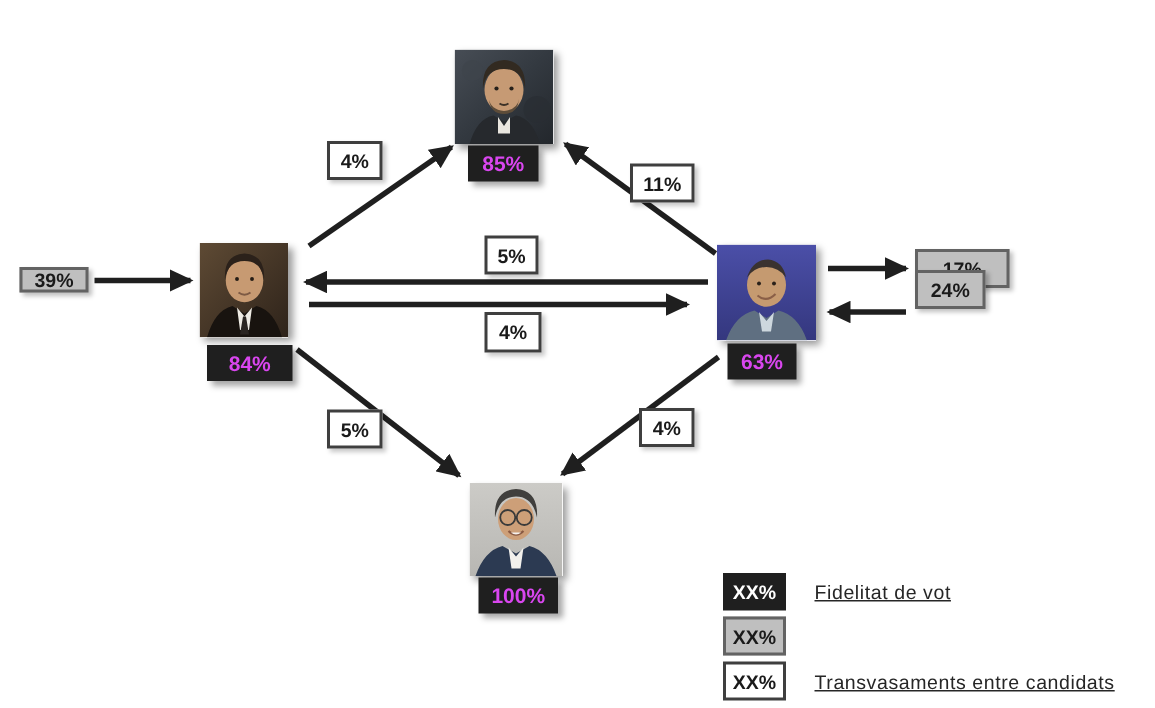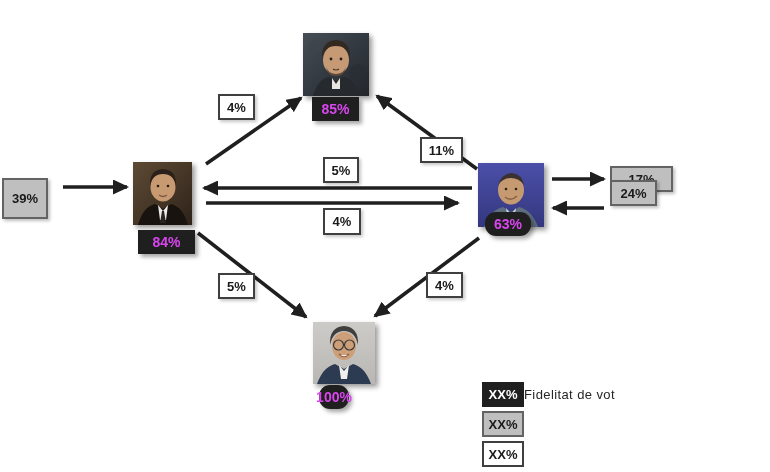--- a/index.html
+++ b/index.html
@@ -18,30 +18,30 @@
 
   .pbox {
     position:absolute; display:flex; align-items:center; justify-content:center;
     font-weight:bold; font-size:13px; color:#1a1a1a; box-sizing:border-box;
   }
   .pbox.white  { background:#ffffff; border:2px solid #3f3f3f; box-shadow:2px 2px 3px rgba(0,0,0,0.22); }
   .pbox.gray   { background:#bfbfbf; border:2px solid #636363; box-shadow:2px 2px 3px rgba(0,0,0,0.25); }
   .pbox.black  { background:#1f1f1f; color:#d946ef; border:none; box-shadow:3px 3px 4px rgba(0,0,0,0.35); font-size:14px; }
 
   .legend-row {
-    position:absolute; left:482px; display:flex; align-items:center; 
+    position:absolute; left:482px; display:flex; align-items:center; gap:19px;
   }
   .legend-swatch {
     width:42px; flex:0 0 42px; display:flex; align-items:center; justify-content:center;
     font-weight:bold; font-size:13px; box-sizing:border-box;
   }
   .legend-swatch.black { background:#1f1f1f; color:#fff; height:25px; }
   .legend-swatch.gray  { background:#bfbfbf; color:#1a1a1a; border:2px solid #636363; height:26px; }
   .legend-swatch.white { background:#ffffff; color:#1a1a1a; border:2px solid #3f3f3f; height:26px; }
-  .legend-label { font-size:13px; color:#262626; letter-spacing:0.4px; }
+  .legend-label { font-size:13px; color:#262626; letter-spacing:0.4px;text-decoration:underline; }
 </style>
 </head>
 <body>
 
 <div id="canvas">
 
   <svg id="arrows" width="770" height="472" viewBox="0 0 770 472">
     <defs>
       <marker id="ah" markerUnits="userSpaceOnUse" markerWidth="17" markerHeight="15" refX="14" refY="7.5" orient="auto">
         <path d="M0,0 L16,7.5 L0,15 z" fill="#1f1f1f"></path>
@@ -138,38 +138,39 @@
       <circle cx="25.5" cy="23" r="5" fill="none" stroke="#3a3a3a" stroke-width="1.2"></circle>
       <circle cx="36.5" cy="23" r="5" fill="none" stroke="#3a3a3a" stroke-width="1.2"></circle>
       <line x1="30.5" y1="23" x2="31.5" y2="23" stroke="#3a3a3a" stroke-width="1.2"></line>
       <path d="M26 32 Q31 37 36 32" stroke="#8a5a43" stroke-width="1.4" fill="none"></path>
       <path d="M27.5 33 Q31 35.5 34.5 33 Z" fill="#f5f2ee"></path>
     </svg>
   </div>
 
   <div class="pbox black" style="left:312px; top:97px; width:47px; height:24px;">85%</div>
   <div class="pbox black" style="left:138px; top:230px; width:57px; height:24px;">84%</div>
-  <div class="pbox black" style="left:485px; top:212px; width:46px; height:24px;border-radius:11px;">63%</div>
-  <div class="pbox black" style="left:319px; top:385px; width:30px; height:24px;border-radius:11px;">100%</div>
+  <div class="pbox black" style="left:485px; top:229px; width:46px; height:24px;">63%</div>
+  <div class="pbox black" style="left:319px; top:385px; width:53px; height:24px;">100%</div>
 
-  <div class="pbox gray" style="left:2px; top:178px; width:46px; height:41px;">39%</div>
+  <div class="pbox gray" style="left:13px; top:178px; width:46px; height:17px;">39%</div>
   <div class="pbox gray" style="left:610px; top:166px; width:63px; height:26px;">17%</div>
   <div class="pbox gray" style="left:610px; top:180px; width:47px; height:26px;">24%</div>
 
   <div class="pbox white" style="left:218px; top:94px; width:37px; height:26px;">4%</div>
-  <div class="pbox white" style="left:420px; top:109px; width:43px; height:26px;margin-top:28px;">11%</div>
+  <div class="pbox white" style="left:420px; top:109px; width:43px; height:26px;">11%</div>
   <div class="pbox white" style="left:323px; top:157px; width:36px; height:26px;">5%</div>
   <div class="pbox white" style="left:323px; top:208px; width:38px; height:27px;">4%</div>
   <div class="pbox white" style="left:218px; top:273px; width:37px; height:26px;">5%</div>
   <div class="pbox white" style="left:426px; top:272px; width:37px; height:26px;">4%</div>
 
   <div class="legend-row" style="top:382px;">
     <span class="legend-swatch black">XX%</span>
     <span class="legend-label">Fidelitat de vot</span>
   </div>
   <div class="legend-row" style="top:411px;">
     <span class="legend-swatch gray">XX%</span>
   </div>
   <div class="legend-row" style="top:441px;">
     <span class="legend-swatch white">XX%</span>
+    <span class="legend-label">Transvasaments entre candidats</span>
   </div>
 
 </div>
 
 </body></html>

